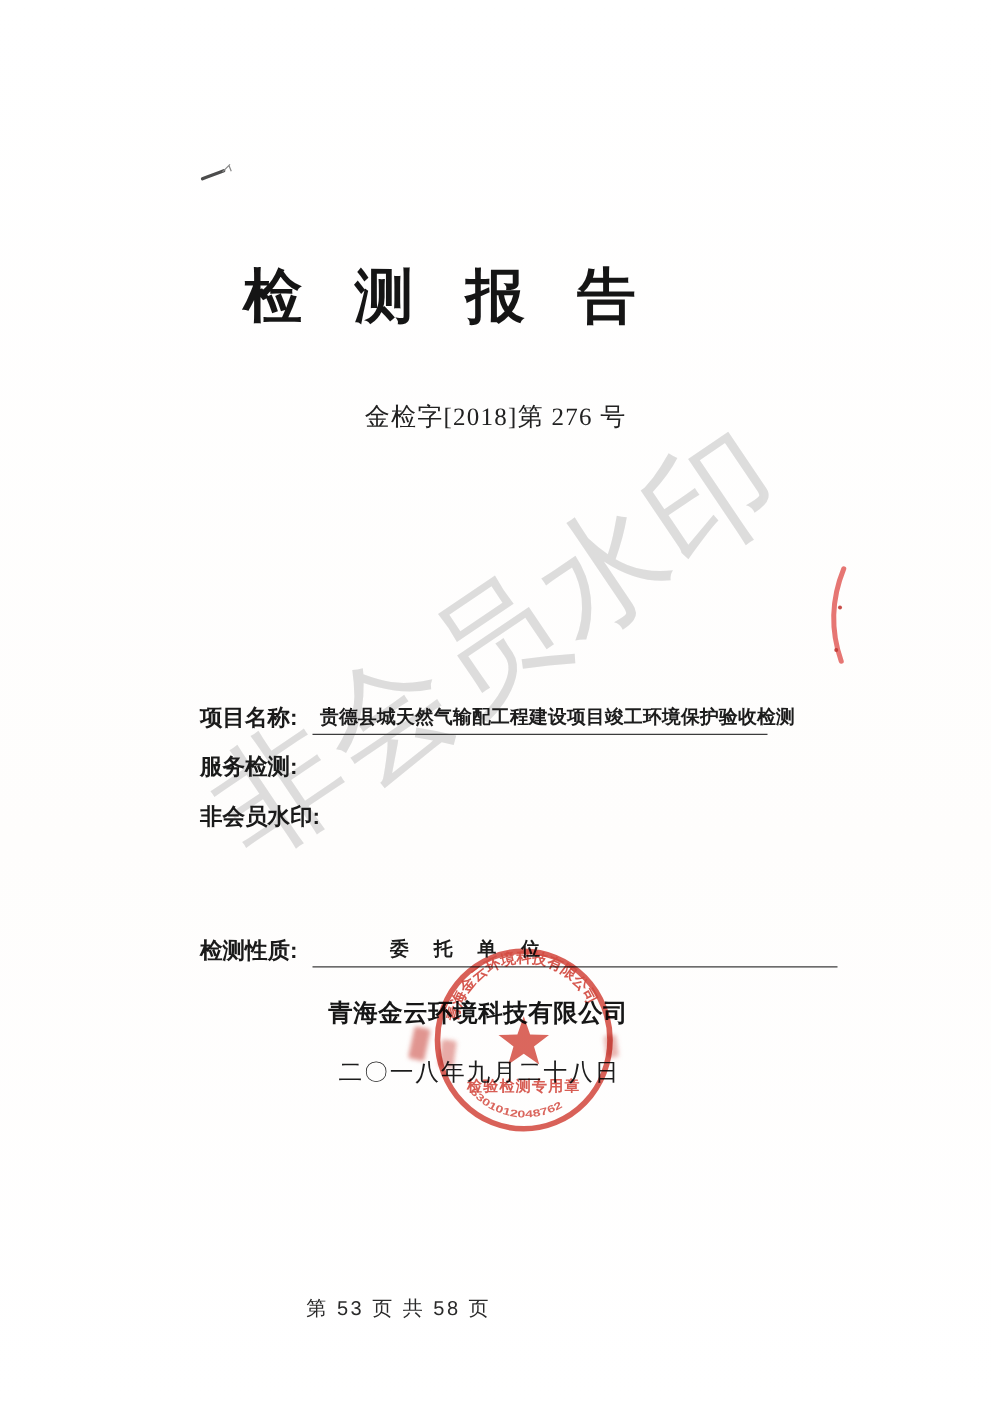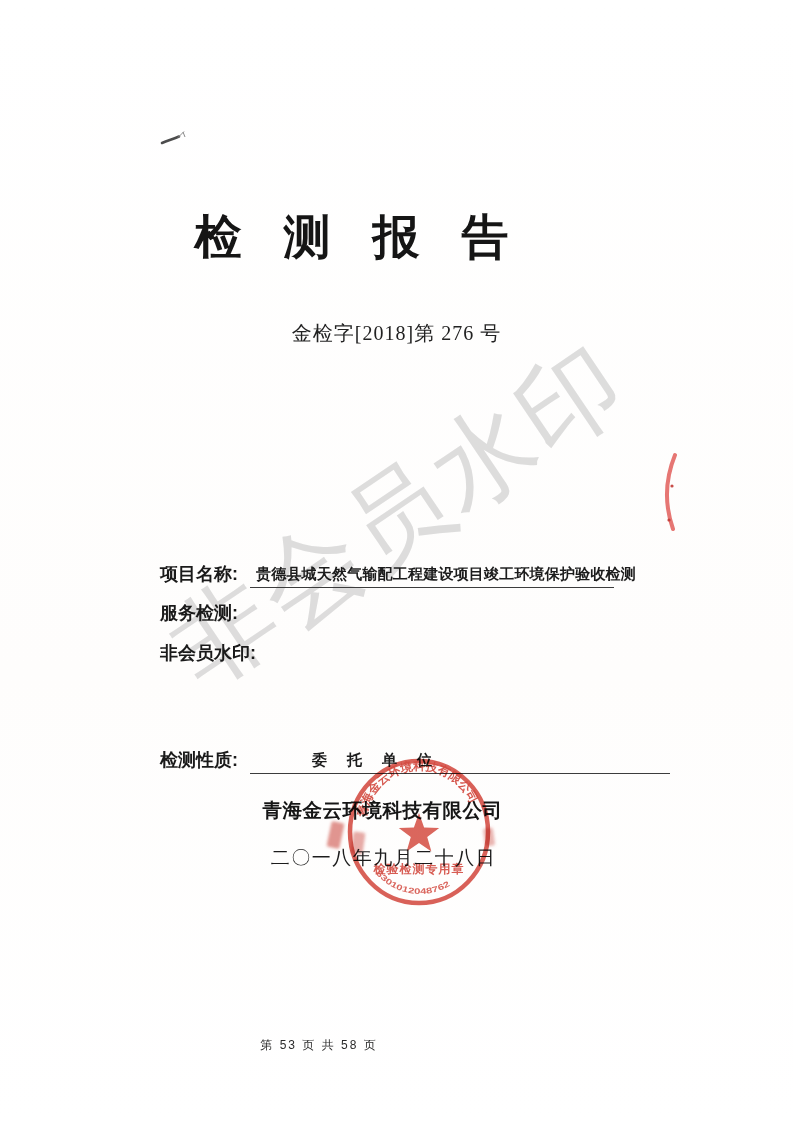--- a/index.html
+++ b/index.html
@@ -123,21 +123,21 @@
 
   
   .pen-mark{left:158px;top:126px;width:36px;height:26px;z-index:2;}
   .red-crescent{left:652px;top:450px;width:34px;height:84px;z-index:2;}
 
   
   .footer{
     left:0;top:1037px;width:638px;
     text-align:center;
     font-family:"Liberation Sans", sans-serif;
-    font-size:12px;
+    font-size:16px;
     color:#2a2a2a;
     letter-spacing:2px;
     z-index:2;
   }
 </style>
 </head>
 <body>
 
 <div class="page">
 

